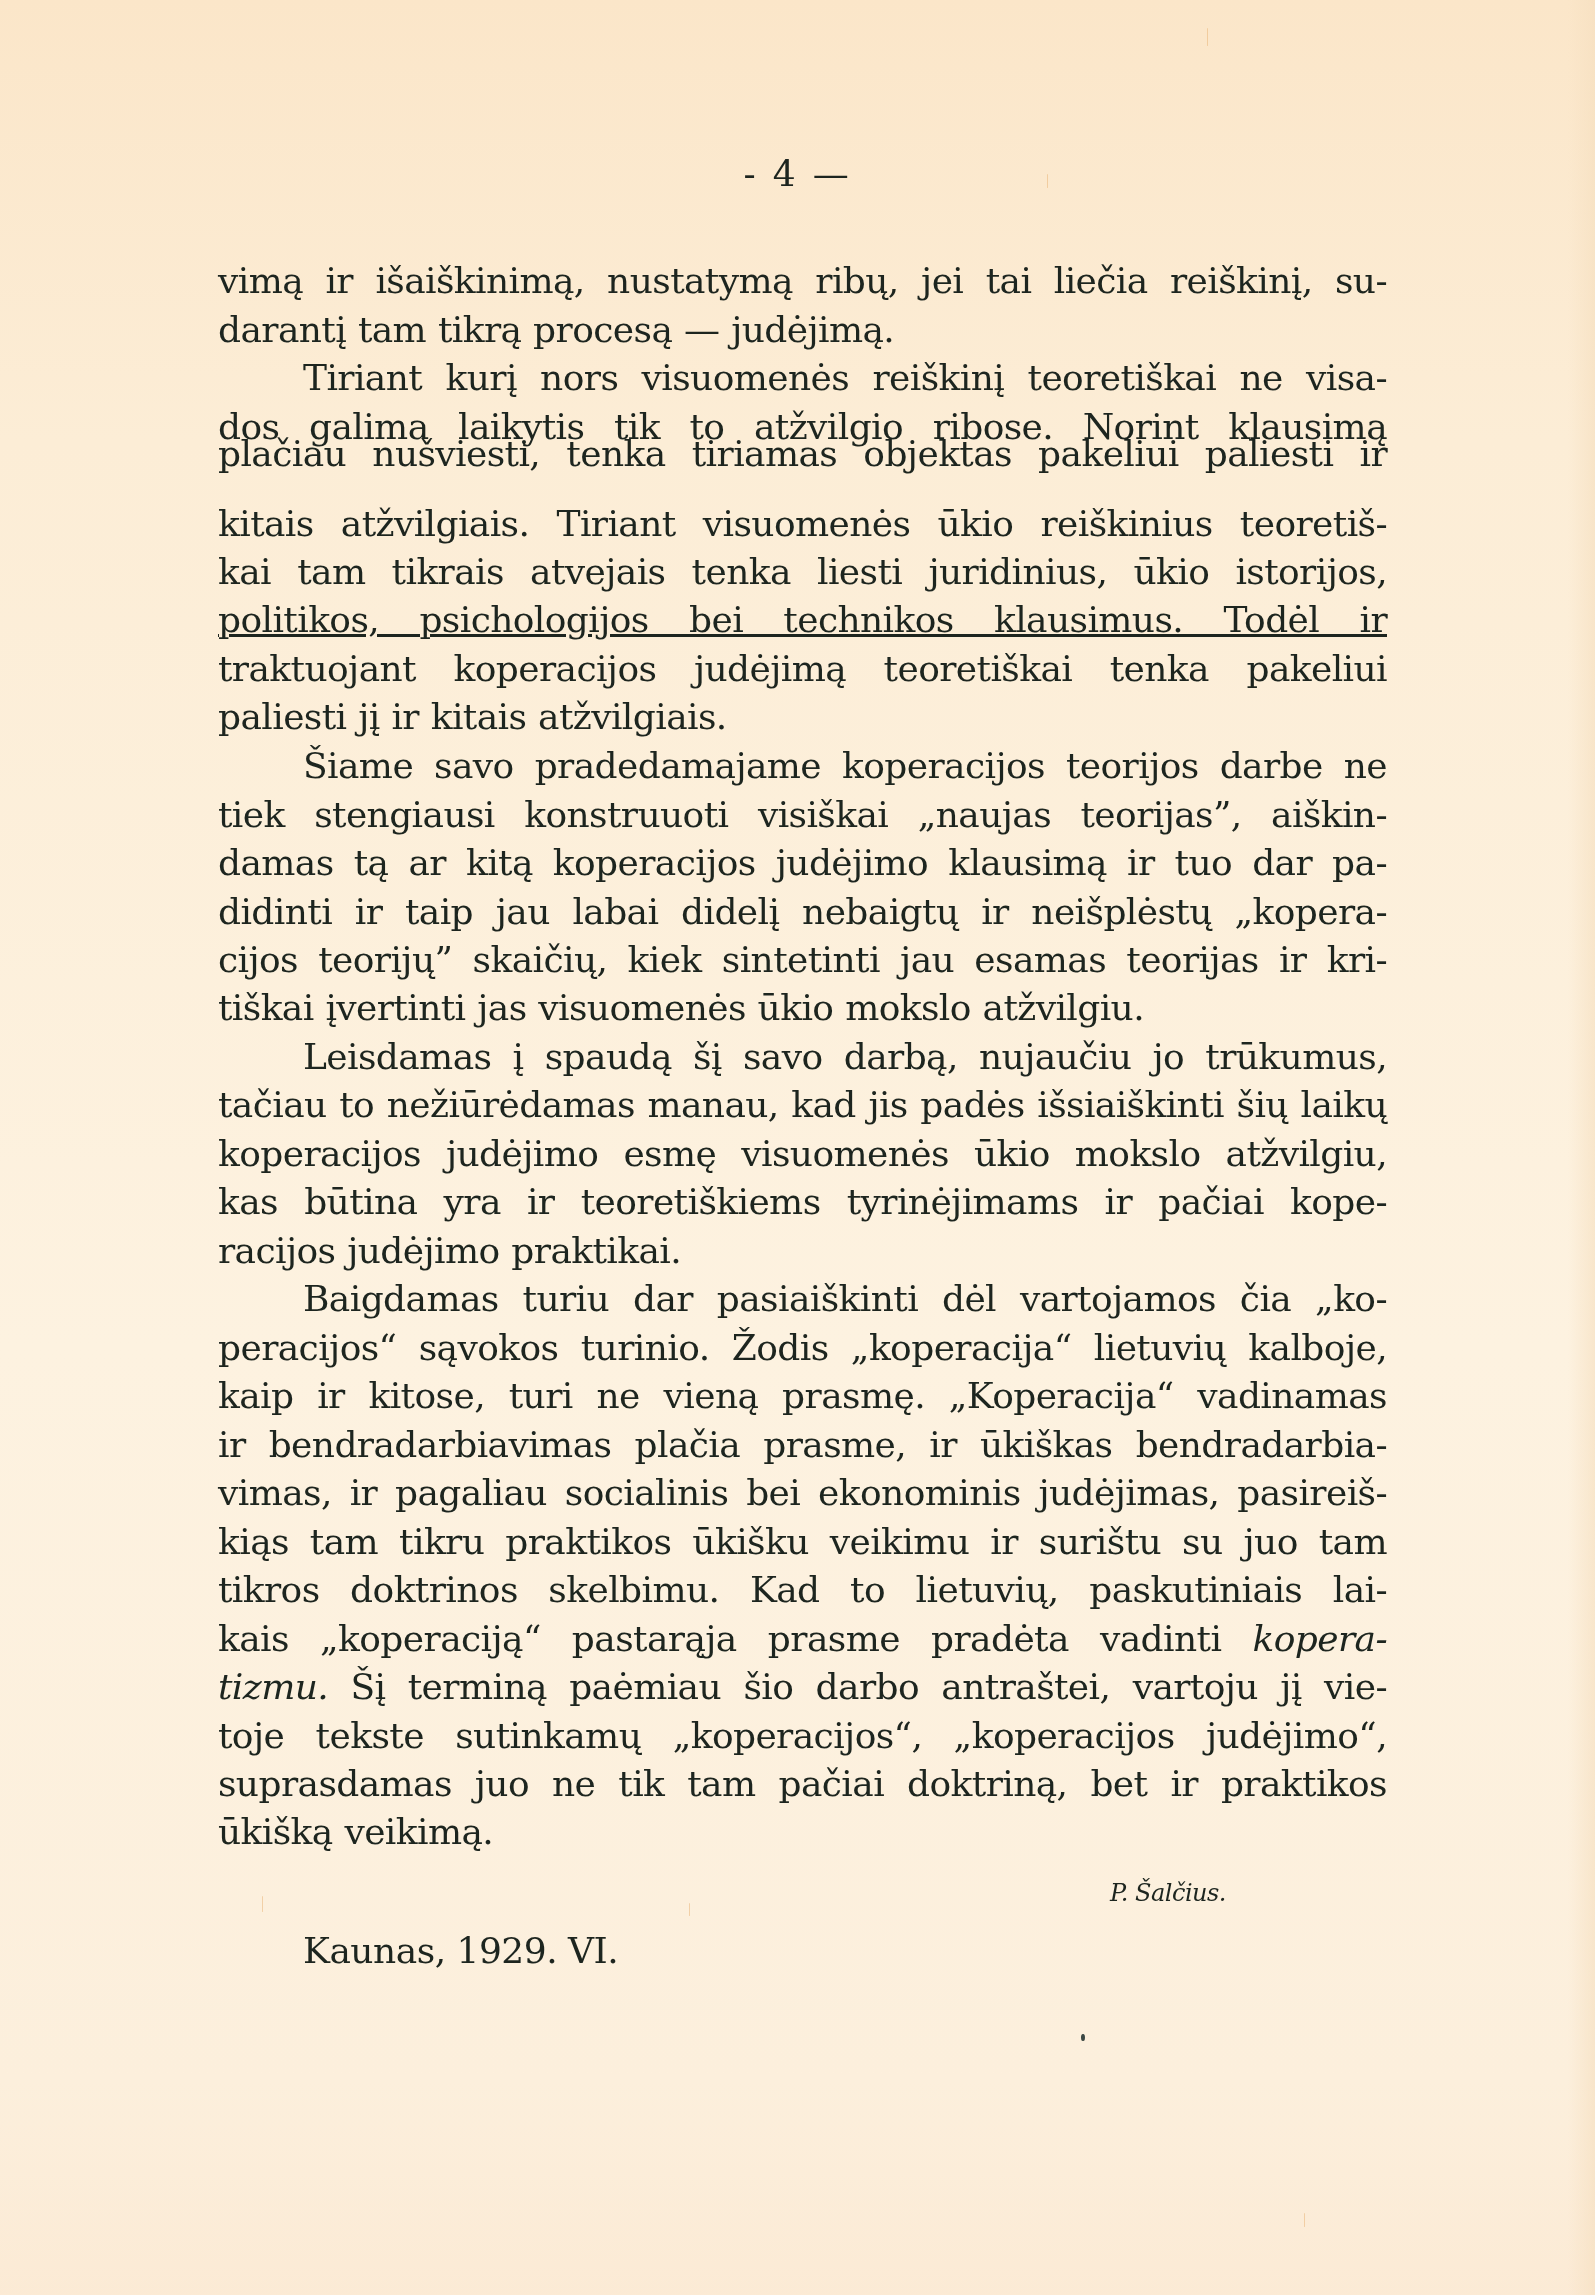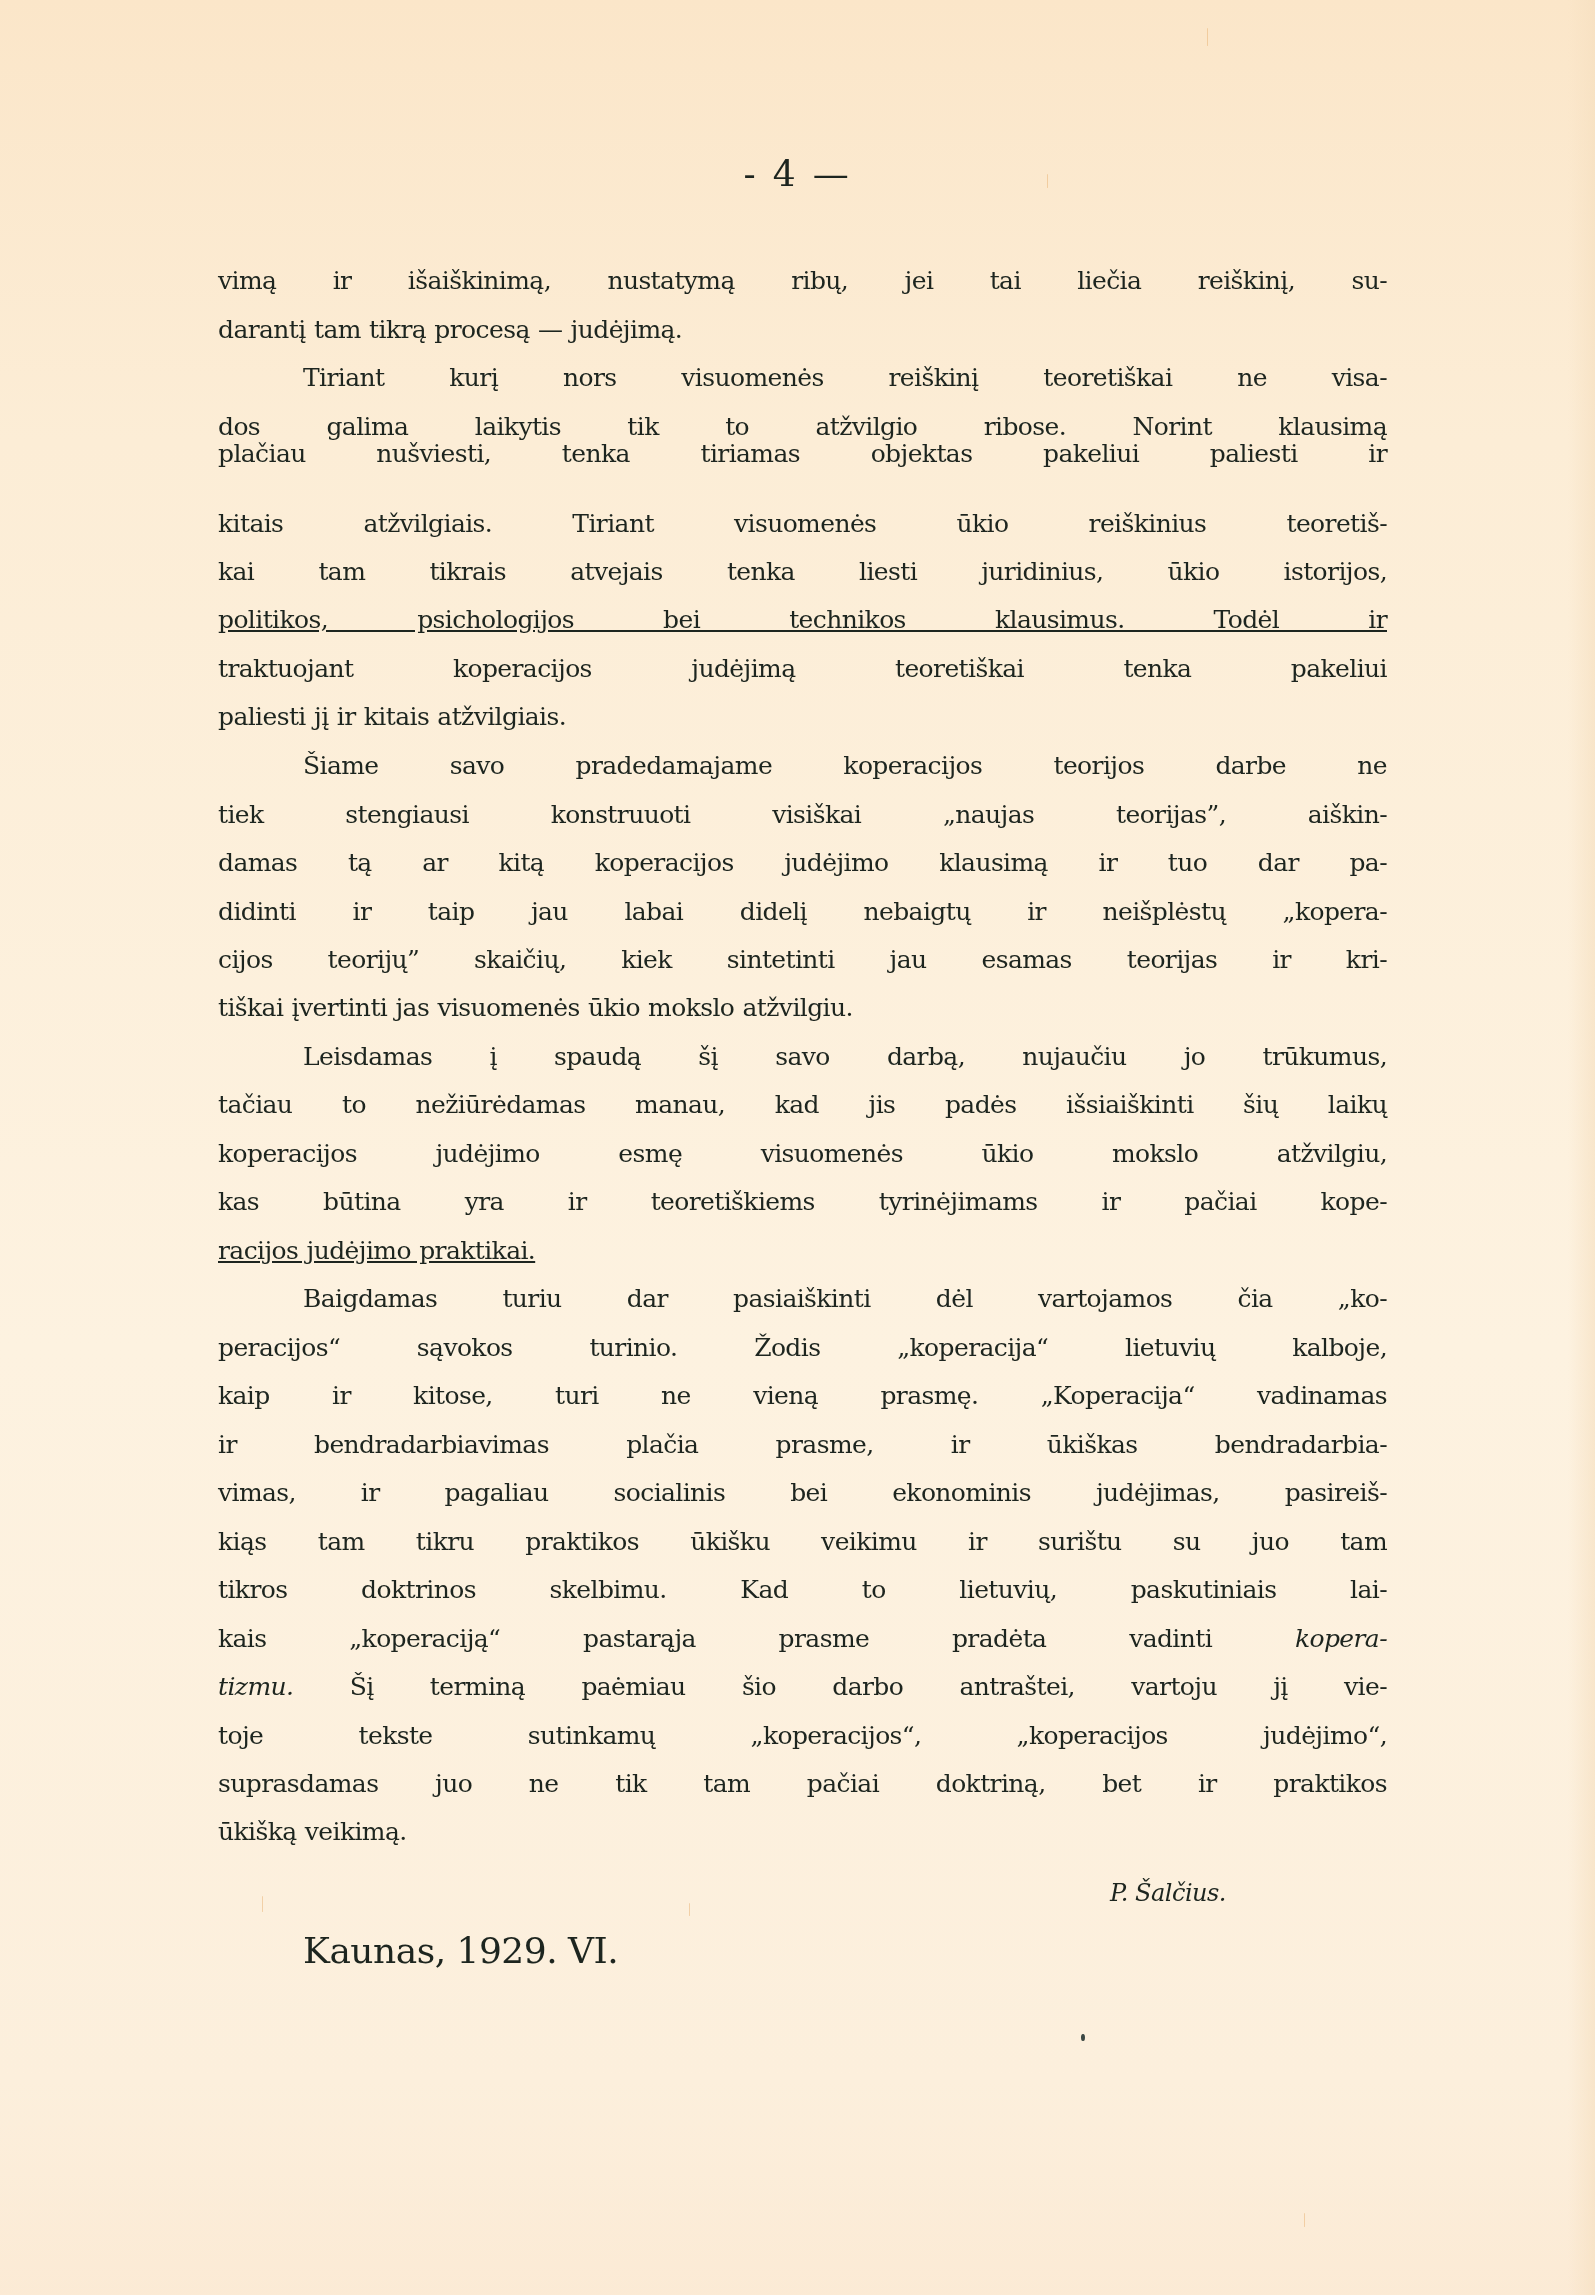--- a/index.html
+++ b/index.html
@@ -15,21 +15,21 @@
   }
   .page-number {
     position: absolute; top: 148px; left: 0; width: 1595px;
     text-align: center; font-size: 36px; line-height: 51px; letter-spacing: 2.8px;
   }
   .body-text {
     position: absolute; left: 218px; top: 0; width: 1169px;
   }
   .line {
     position: absolute; left: 0; width: 1169px; height: 49px;
-    font-size: 25px; line-height: 49px; white-space: nowrap;
+    font-size: 36px; line-height: 49px; white-space: nowrap;
     text-align: justify; text-align-last: justify;
     letter-spacing: -0.6px; word-spacing: 0.9px;
   }
   .line.indent { left: 85px; width: 1084px; }
   .line.last { text-align: left; text-align-last: left; }
   .line em { font-style: italic; }
   .signature {
     position: absolute; left: 1110px; top: 1869px;
     font-size: 24px; line-height: 49px; font-style: italic; letter-spacing: -0.5px;
   }
@@ -74,21 +74,21 @@
   <div class="line" style="top:790px;">tiek stengiausi konstruuoti visiškai „naujas teorijas”, aiškin-</div>
   <div class="line" style="top:838px;">damas tą ar kitą koperacijos judėjimo klausimą ir tuo dar pa-</div>
   <div class="line" style="top:887px;">didinti ir taip jau labai didelį nebaigtų ir neišplėstų „kopera-</div>
   <div class="line" style="top:935px;">cijos teorijų” skaičių, kiek sintetinti jau esamas teorijas ir kri-</div>
   <div class="line last" style="top:983px;">tiškai įvertinti jas visuomenės ūkio mokslo atžvilgiu.</div>
 
   <div class="line indent" style="top:1032px;">Leisdamas į spaudą šį savo darbą, nujaučiu jo trūkumus,</div>
   <div class="line" style="top:1080px;">tačiau to nežiūrėdamas manau, kad jis padės išsiaiškinti šių laikų</div>
   <div class="line" style="top:1129px;">koperacijos judėjimo esmę visuomenės ūkio mokslo atžvilgiu,</div>
   <div class="line" style="top:1177px;">kas būtina yra ir teoretiškiems tyrinėjimams ir pačiai kope-</div>
-  <div class="line last" style="top:1226px;text-decoration:underline;">racijos judėjimo praktikai.</div>
+  <div class="line last" style="top:1226px;">racijos judėjimo praktikai.</div>
 
   <div class="line indent" style="top:1274px;">Baigdamas turiu dar pasiaiškinti dėl vartojamos čia „ko-</div>
   <div class="line" style="top:1323px;">peracijos“ sąvokos turinio. Žodis „koperacija“ lietuvių kalboje,</div>
   <div class="line" style="top:1371px;">kaip ir kitose, turi ne vieną prasmę. „Koperacija“ vadinamas</div>
   <div class="line" style="top:1420px;">ir bendradarbiavimas plačia prasme, ir ūkiškas bendradarbia-</div>
   <div class="line" style="top:1468px;">vimas, ir pagaliau socialinis bei ekonominis judėjimas, pasireiš-</div>
   <div class="line" style="top:1517px;">kiąs tam tikru praktikos ūkišku veikimu ir surištu su juo tam</div>
   <div class="line" style="top:1565px;">tikros doktrinos skelbimu. Kad to lietuvių, paskutiniais lai-</div>
   <div class="line" style="top:1614px;"><span>kais „koperaciją“ pastarąja prasme pradėta vadinti </span><em>kopera-</em></div>
   <div class="line" style="top:1662px;"><em>tizmu.</em><span> Šį terminą paėmiau šio darbo antraštei, vartoju jį vie-</span></div>

